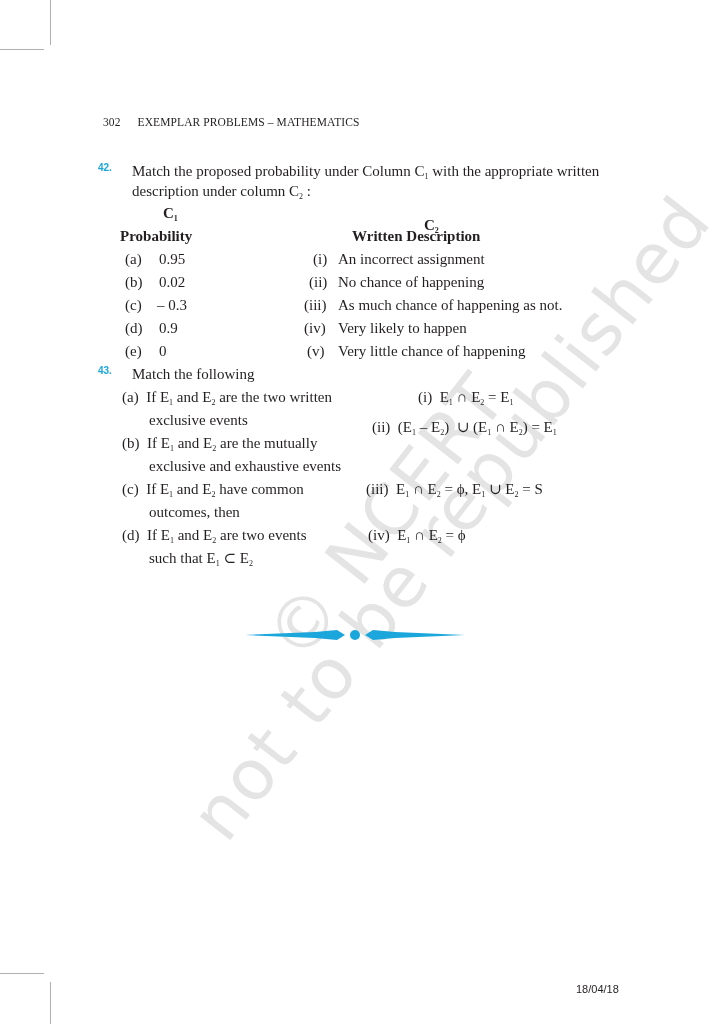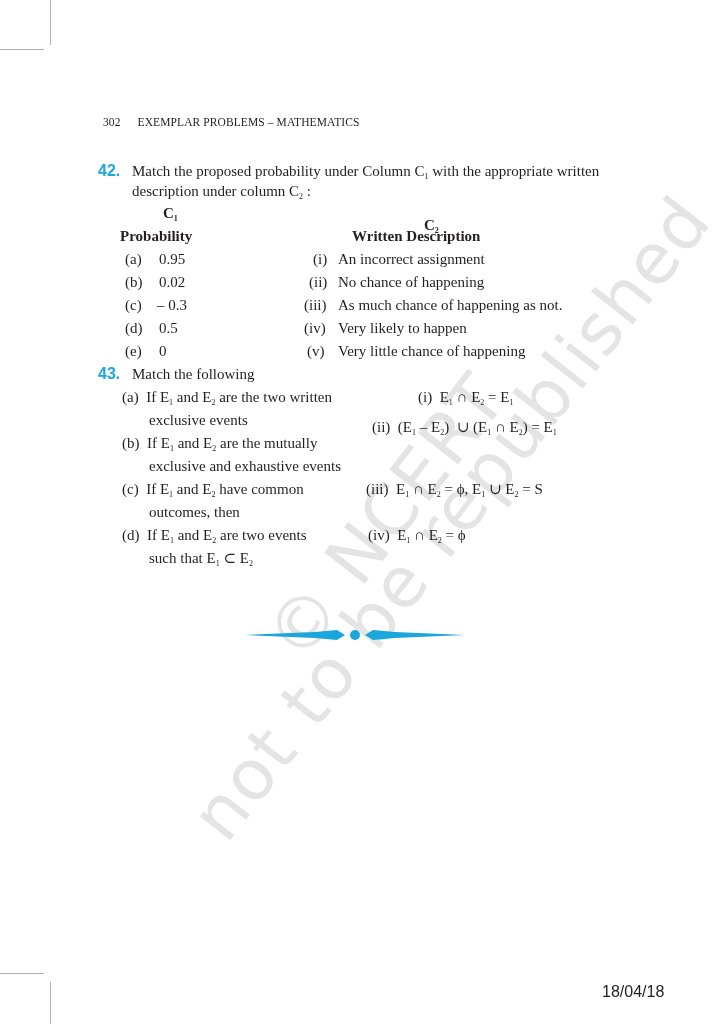--- a/index.html
+++ b/index.html
@@ -2,31 +2,31 @@
 <html><head>
 <meta charset="utf-8">
 <style>
   html, body { margin: 0; padding: 0; background: #ffffff; }
   body { width: 717px; height: 1024px; position: relative; overflow: hidden;
          font-family: "Liberation Serif", "DejaVu Serif", serif; color: #231f20; }
   .crop { position: absolute; background: #b0b0b0; }
   .header { position: absolute; left: 103px; top: 116px; font-size: 11.5px; letter-spacing: 0.1px; }
   .header .pg { margin-right: 14px; }
   .qnum { position: absolute; font-family: "Liberation Sans", sans-serif; font-weight: bold;
-          color: #1ba6dc; font-size: 16px; }
+          color: #1ba6dc; font-size: 10px; }
   .line { position: absolute; font-size: 15px; white-space: nowrap; line-height: 18px; }
   .b { font-weight: bold; }
   sub { font-size: 8px; vertical-align: -3px; line-height: 0; }
   .watermark { position: absolute; left: 110px; top: 540px; font-family: "DejaVu Sans", sans-serif;
                font-size: 70px; color: #e4e4e4; transform: rotate(-52deg); transform-origin: left top;
                white-space: nowrap; z-index: 0; letter-spacing: 2px; }
   .wm2 { left: 160px; top: 810px; }
   .content { position: absolute; inset: 0; z-index: 1; }
-  .footer-date { position: absolute; left: 602px; top: 983px; font-family: "Liberation Sans", sans-serif;
-                 font-size: 16px; text-align: center; }
+  .footer-date { position: absolute; left: 576px; top: 983px; font-family: "Liberation Sans", sans-serif;
+                 font-size: 11px; text-align: center; }
   .ornament { position: absolute; left: 245px; top: 625px; }
 </style>
 </head>
 <body>
 
 <div class="crop" style="left:0;top:49px;width:44px;height:1px;"></div>
 <div class="crop" style="left:50px;top:0;width:1px;height:45px;"></div>
 <div class="crop" style="left:0;top:973px;width:44px;height:1px;"></div>
 <div class="crop" style="left:50px;top:982px;width:1px;height:42px;"></div>
 
@@ -68,21 +68,21 @@
   <div class="line" style="left:159px;top:273px;">0.02</div>
   <div class="line" style="left:309px;top:273px;">(ii)</div>
   <div class="line" style="left:338px;top:273px;">No chance of  happening</div>
 
   <div class="line" style="left:125px;top:296px;">(c)</div>
   <div class="line" style="left:157px;top:296px;">– 0.3</div>
   <div class="line" style="left:304px;top:296px;">(iii)</div>
   <div class="line" style="left:338px;top:296px;">As much chance of  happening as not.</div>
 
   <div class="line" style="left:125px;top:319px;">(d)</div>
-  <div class="line" style="left:159px;top:319px;">0.5</div>
+  <div class="line" style="left:159px;top:319px;">0.9</div>
   <div class="line" style="left:304px;top:319px;">(iv)</div>
   <div class="line" style="left:338px;top:319px;">Very likely to happen</div>
 
   <div class="line" style="left:125px;top:342px;">(e)</div>
   <div class="line" style="left:159px;top:342px;">0</div>
   <div class="line" style="left:307px;top:342px;">(v)</div>
   <div class="line" style="left:338px;top:342px;">Very little chance of happening</div>
 
   <div class="qnum" style="left:98px;top:365px;">43.</div>
   <div class="line" style="left:132px;top:365px;">Match the following</div>

